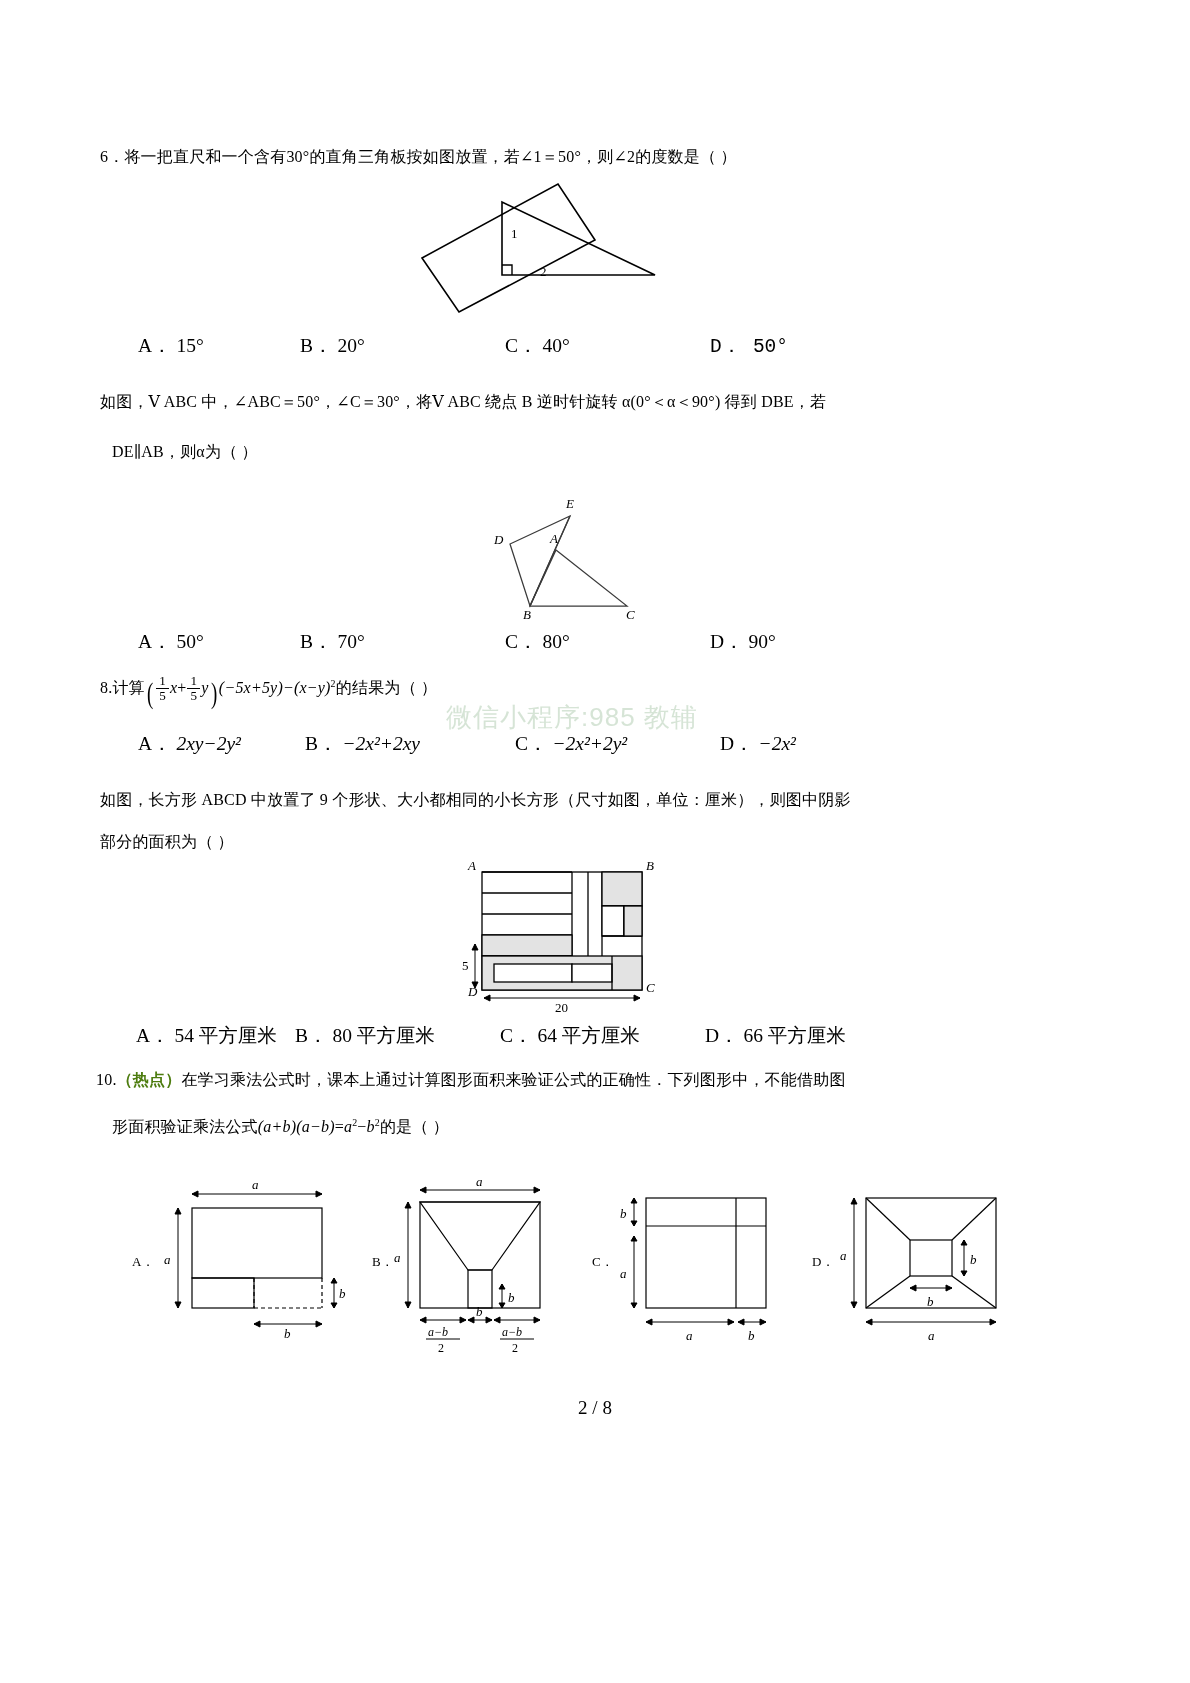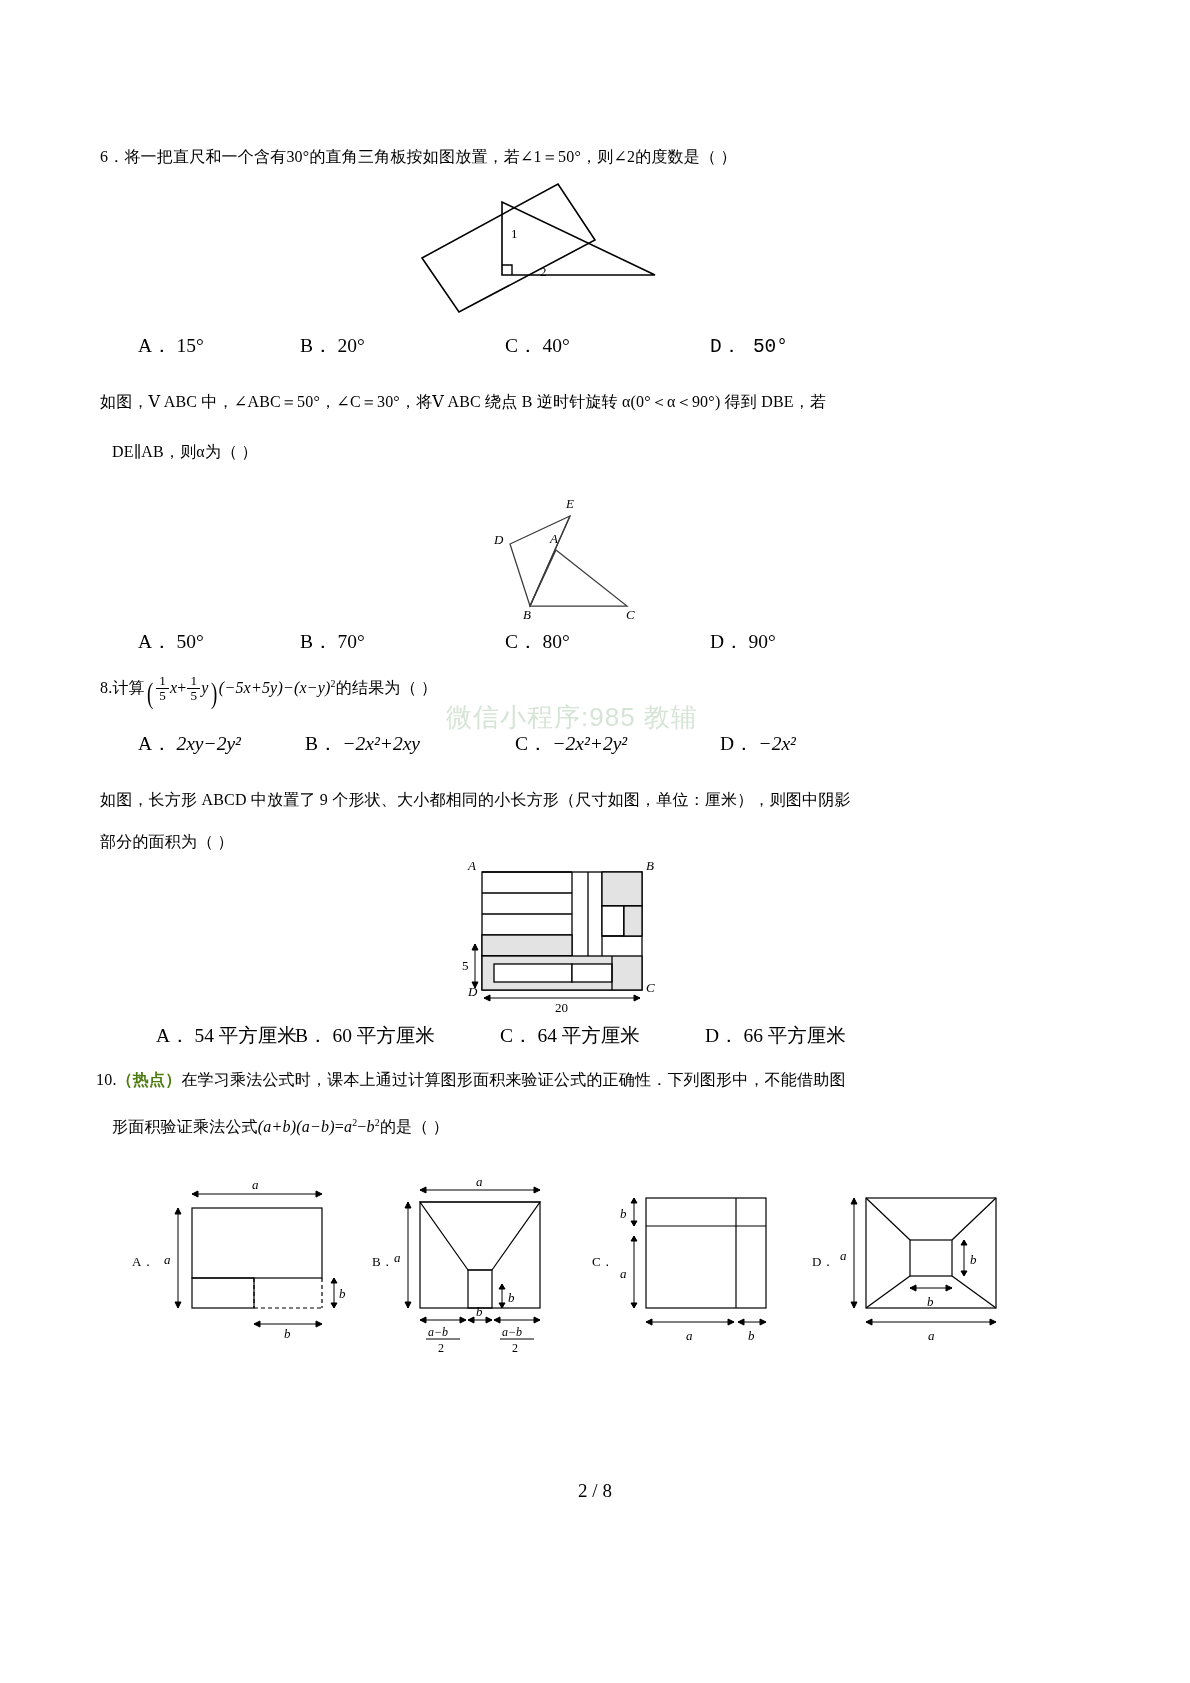--- a/index.html
+++ b/index.html
@@ -20,21 +20,21 @@
   .frac{display:inline-block;vertical-align:middle;text-align:center;font-size:.82em;line-height:1.05;margin:0 1px;position:relative;top:-1px;}
   .frac .n{display:block;padding:0 3px;}
   .frac .d{display:block;border-top:1.1px solid #000;padding:0 3px;}
   .bigparen{font-size:1.9em;font-weight:300;vertical-align:-0.32em;display:inline-block;transform:scaleX(.62);font-family:"Liberation Serif",serif;}
   .hot{color:#4d7c0f;font-weight:bold;}
   .wm{position:absolute;pointer-events:none;user-select:none;}
   .wm1{left:452px;top:616px;width:300px;height:110px;opacity:.38;}
   .wm2{left:446px;top:700px;font-size:26px;color:#cfe0cf;letter-spacing:1px;
        font-family:"Liberation Sans",sans-serif;opacity:.85;white-space:nowrap;}
   .fig{position:absolute;}
-  .pagefoot{position:absolute;left:0;right:0;top:1480px;text-align:center;font-size:19px;}
+  .pagefoot{position:absolute;left:0;right:0;top:1397px;text-align:center;font-size:19px;}
   svg{display:block;overflow:visible;}
   .lbl{font-family:"Liberation Serif",serif;font-style:italic;font-size:13px;}
   .lbl2{font-family:"Liberation Serif",serif;font-size:13px;font-style:normal;}
 </style>
 </head>
 <body>
 
 <div class="page">
 
   <div class="wm wm2">微信小程序:985 教辅</div>
@@ -146,22 +146,22 @@
       <text class="lbl" x="8" y="10">A</text>
       <text class="lbl" x="186" y="10">B</text>
       <text class="lbl" x="186" y="132">C</text>
       <text class="lbl" x="8" y="136">D</text>
       <text class="lbl2" x="2" y="110">5</text>
       <text class="lbl2" x="95" y="152">20</text>
     </svg>
   </div>
 
   <div class="opts" style="left:100px;top:1022px;width:1010px;height:30px;">
-    <span class="opt" style="left:56px;"><span>A．</span> <span>54 平方厘米</span></span>
-    <span class="opt" style="left:195px;"><span>B．</span> <span>60 平方厘米</span></span>
+    <span class="opt" style="left:36px;"><span>A．</span> <span>54 平方厘米</span></span>
+    <span class="opt" style="left:195px;"><span>B．</span> <span>80 平方厘米</span></span>
     <span class="opt" style="left:400px;"><span>C．</span> <span>64 平方厘米</span></span>
     <span class="opt" style="left:605px;"><span>D．</span> <span>66 平方厘米</span></span>
   </div>
 
   <div class="q" style="left:96px;top:1063px;width:1010px;">
     <span>10.</span><span class="hot">（热点）</span><span>在学习乘法公式时，课本上通过计算图形面积来验证公式的正确性．下列图形中，不能借助图</span>
   </div>
   <div class="q" style="left:112px;top:1110px;width:1010px;">
     <span>形面积验证乘法公式</span><span class="mi">(a+b)(a−b)</span><span>=</span><span class="mi">a</span><sup>2</sup><span>−</span><span class="mi">b</span><sup>2</sup><span>的是（        ）</span>
   </div>

